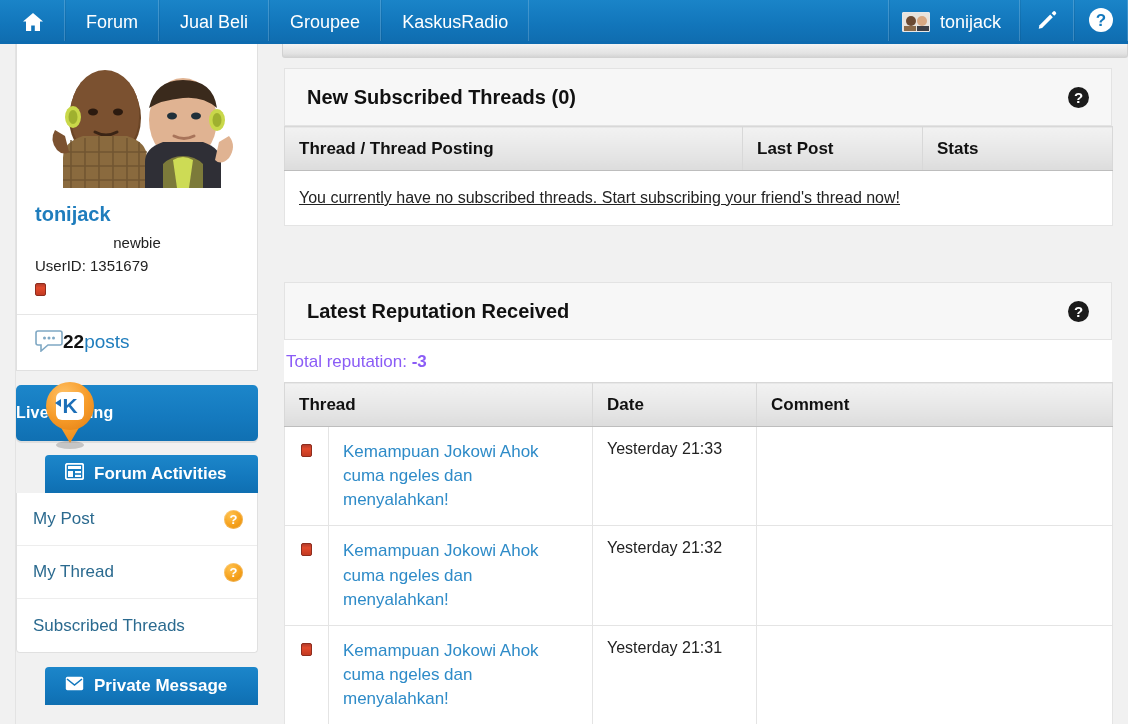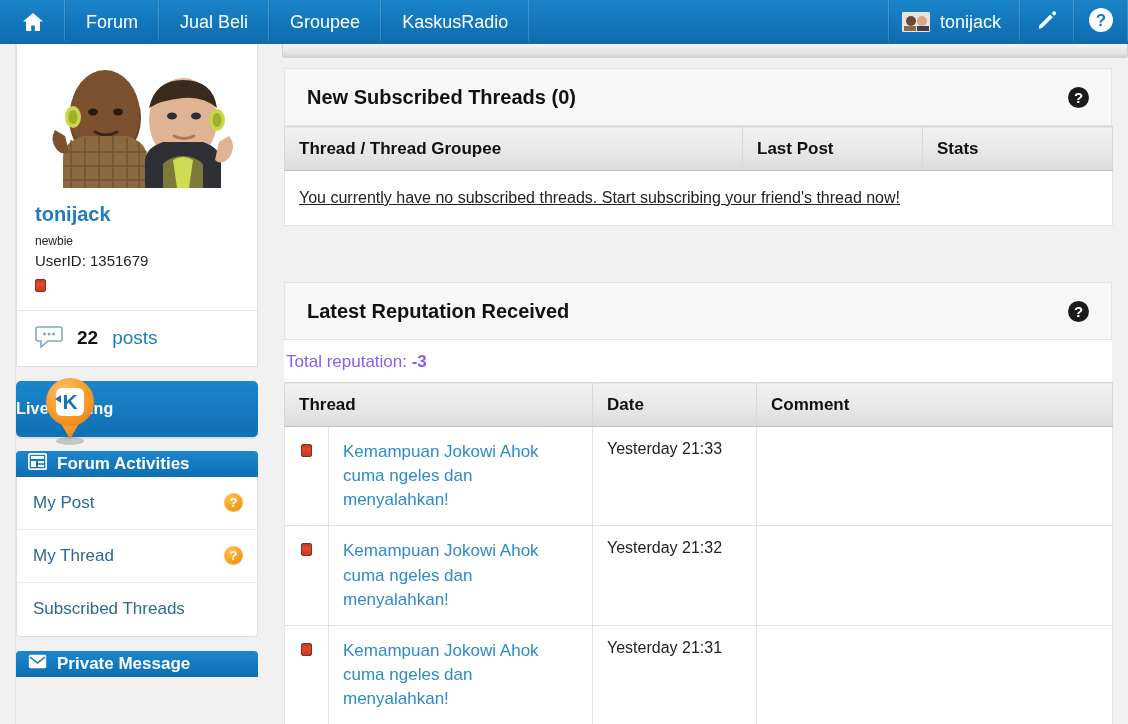--- a/index.html
+++ b/index.html
@@ -75,30 +75,30 @@
   }
   .profile-photo {
     width: 212px; height: 128px; display:block; margin:0 auto;
     background:#fff;
   }
   .profile-meta { padding: 6px 18px 14px 18px; }
   .profile-name {
     color:#1f7dbd; font-size:20px; font-weight:bold; margin:0 0 6px 0;
     cursor:pointer; line-height:1.2;
   }
-  .profile-rank { color:#222; font-size:12px; line-height:1.5; }
+  .profile-rank { color:#222; font-size:15px; line-height:1.5;text-align:center; }
   .profile-uid { color:#222; font-size:15px; line-height:1.5; }
   .rep-square {
     display:inline-block; width:11px; height:13px; margin-top:6px;
     background: linear-gradient(180deg,#b23b2a 0%,#e24a2c 35%,#c23a22 100%);
     border:1px solid #8e2d1e; border-radius:2px;
   }
   .profile-divider { height:1px; background:#e6e6e6; margin:0 0 0 0; }
   .posts-row {
-    display:flex; align-items:center; gap:14px;
+    display:flex; align-items:center; 
     padding: 13px 18px 14px 18px;
   }
   .posts-count { font-size:19px; font-weight:bold; color:#111; }
   .posts-label { font-size:19px; color:#1f7dbd; cursor:pointer; }
 
   
   .live-posting {
     position:relative; width:242px; height:56px; margin-top:14px;
     background: linear-gradient(180deg,#1c86ca 0%,#1479be 60%,#1070b2 100%);
     border-radius:5px; display:flex; align-items:center;
@@ -109,25 +109,26 @@
     position:absolute; left:18px; top:-10px; width:72px; height:76px;
   }
   .live-label {
     color:#fff; font-size:16px; font-weight:bold; 
     letter-spacing:.2px;
   }
 
   
   .panel { width:242px; margin-top:14px; }
   .panel-head {
-    height:26px; border-radius:4px 4px 0 0;
+    height:38px; border-radius:4px 4px 0 0;
     background: linear-gradient(180deg,#1c86ca 0%,#1378bd 60%,#0f6fb1 100%);
-    display:flex; align-items:center; gap:10px; padding:0 12px;
+    display:flex; align-items:center; gap:10px; padding:0 20px;
     color:#fff; font-size:17px; font-weight:bold;
     cursor:pointer;
+    margin-left:29px;
   }
   .panel-body { background:#fff; border:1px solid #e0e0e0; border-top:none; border-radius:0 0 4px 4px; }
   .panel-item {
     display:flex; align-items:center; justify-content:space-between;
     height:53px; padding:0 14px 0 16px;
     border-bottom:1px solid #ededed; cursor:pointer;
   }
   .panel-item:last-child { border-bottom:none; }
   .panel-item-label { color:#2b6a8f; font-size:17px; }
   .badge-q {
@@ -384,21 +385,21 @@
         <span class="help-dot">?</span>
       </div>
       <table class="grid">
         <colgroup>
             <col style="width:458px">
             <col style="width:180px">
             <col style="width:190px">
           </colgroup>
         <thead>
           <tr>
-            <th>Thread / Thread Groupee</th>
+            <th>Thread / Thread Posting</th>
             <th>Last Post</th>
             <th>Stats</th>
           </tr>
         </thead>
         <tbody>
           <tr>
             <td class="empty-msg" colspan="3">You currently have no subscribed threads. Start subscribing your friend's thread now!</td>
           </tr>
         </tbody>
       </table>

